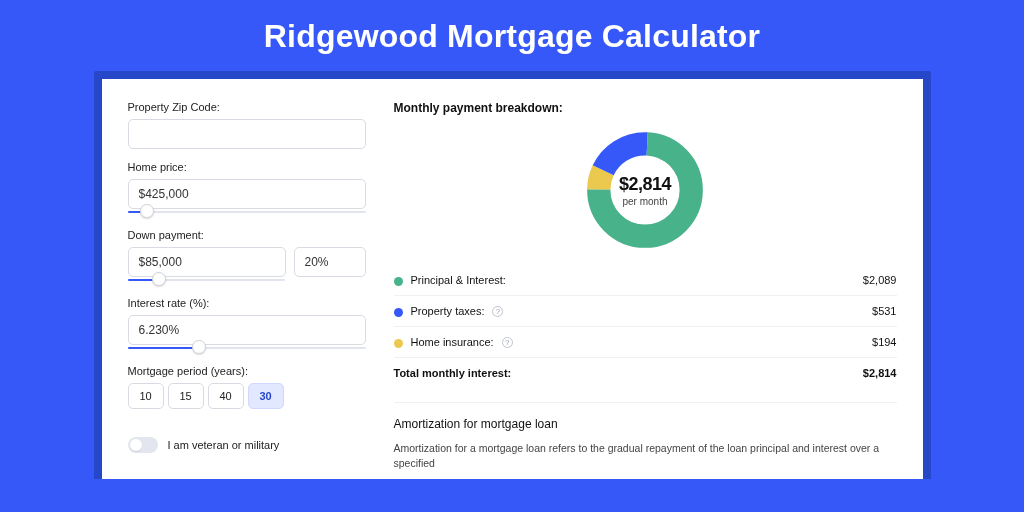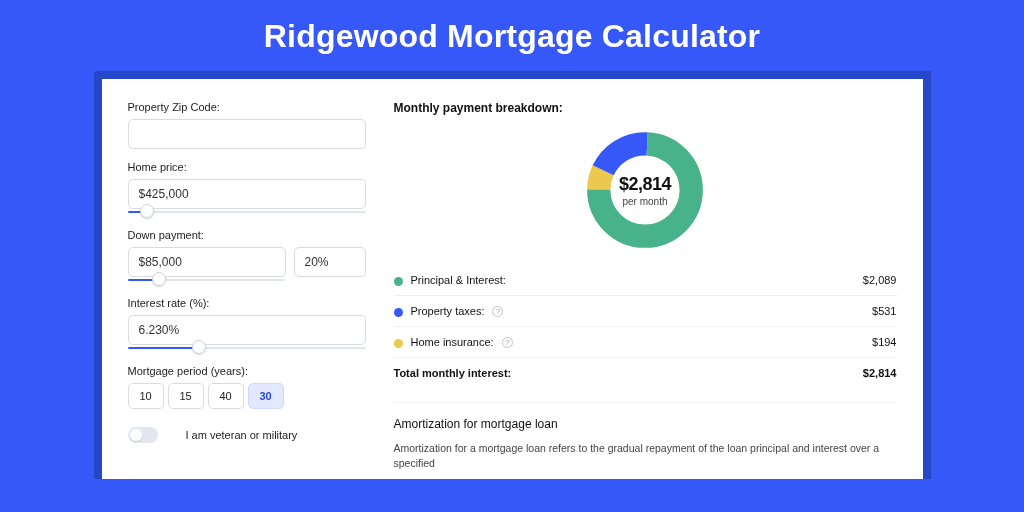--- a/index.html
+++ b/index.html
@@ -83,21 +83,21 @@
     text-align: center;
     line-height: 24px;
     cursor: pointer;
   }
   .period-btn.active {
     background: #e2e8ff;
     color: #2747c9;
     border-color: #cfd9ff;
     font-weight: 700;
   }
-  .toggle-row { display: flex; align-items: center; gap: 28px; margin-top: 18px; text-align: right; }
+  .toggle-row { display: flex; align-items: center; gap: 10px; margin-top: 28px; text-align: right; }
   .toggle {
     width: 30px; height: 16px; border-radius: 10px;
     background: #e3e6ee; position: relative;
   }
   .toggle .knob {
     position: absolute; left: 2px; top: 2px; width: 12px; height: 12px; border-radius: 50%;
     background: #fff; box-shadow: 0 1px 1px rgba(0,0,0,0.1);
   }
   
   .col-right { flex: 1; font-size: 11px; }

